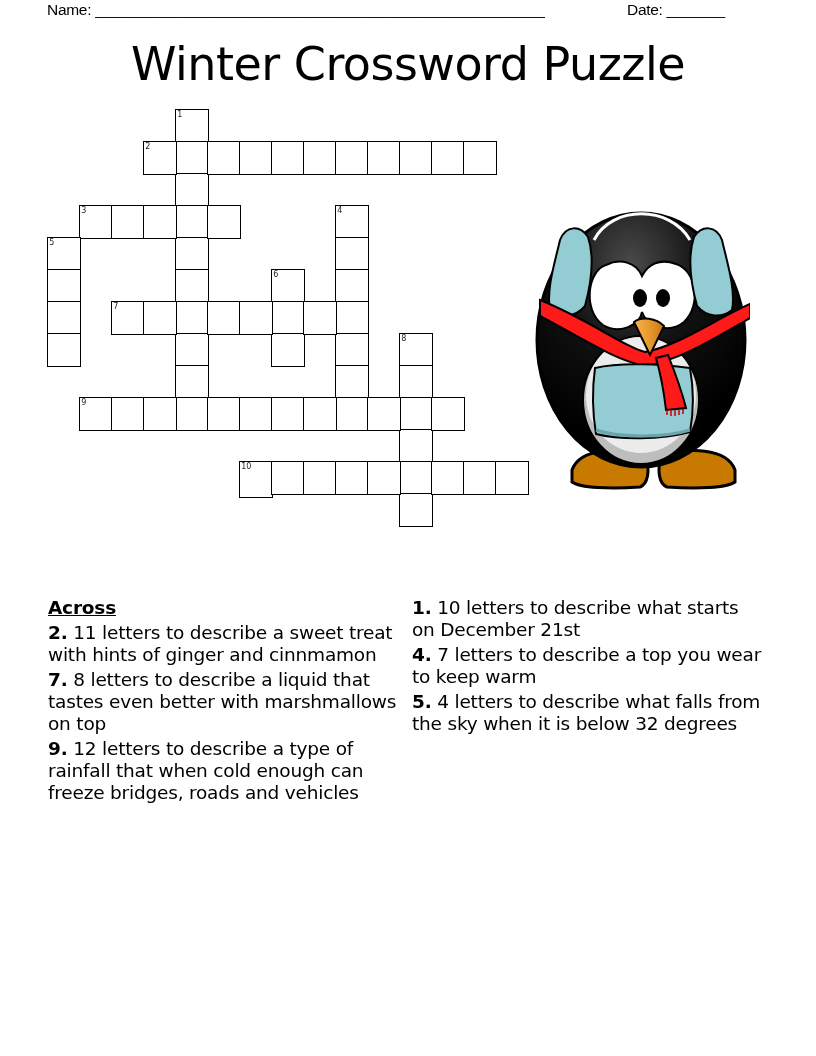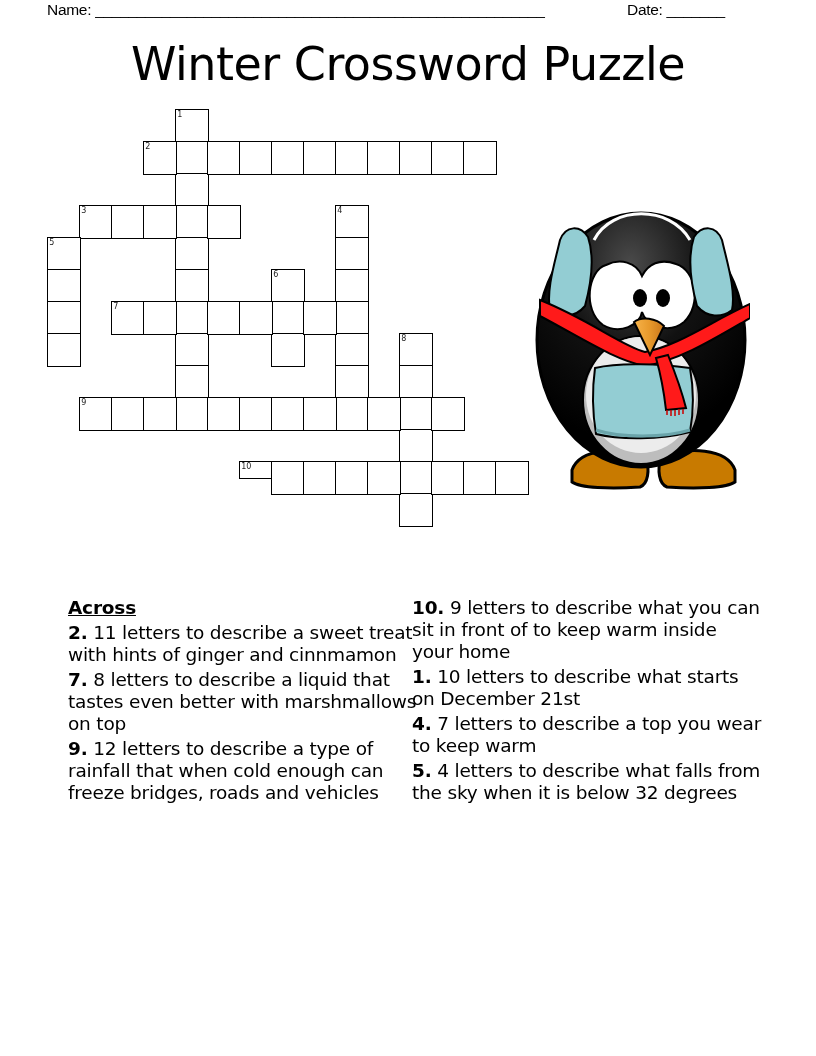--- a/index.html
+++ b/index.html
@@ -99,21 +99,21 @@
       <span class="num">9</span>
     </div>
     <div class="cell" style="left: 112px; top: 398px; width: 33.5px; height: 33.5px;"></div>
     <div class="cell" style="left: 144px; top: 398px; width: 33.5px; height: 33.5px;"></div>
     <div class="cell" style="left: 208px; top: 398px; width: 33.5px; height: 33.5px;"></div>
     <div class="cell" style="left: 240px; top: 398px; width: 33.5px; height: 33.5px;"></div>
     <div class="cell" style="left: 272px; top: 398px; width: 33.5px; height: 33.5px;"></div>
     <div class="cell" style="left: 304px; top: 398px; width: 33.5px; height: 33.5px;"></div>
     <div class="cell" style="left: 368px; top: 398px; width: 33.5px; height: 33.5px;"></div>
     <div class="cell" style="left: 432px; top: 398px; width: 33.5px; height: 33.5px;"></div>
-    <div class="cell" style="left: 240px; top: 462px; width: 33.5px; height: 18px;">
+    <div class="cell" style="left: 240px; top: 462px; width: 33.5px; height: 37px;">
       <span class="num">10</span>
     </div>
     <div class="cell" style="left: 272px; top: 462px; width: 33.5px; height: 33.5px;"></div>
     <div class="cell" style="left: 304px; top: 462px; width: 33.5px; height: 33.5px;"></div>
     <div class="cell" style="left: 336px; top: 462px; width: 33.5px; height: 33.5px;"></div>
     <div class="cell" style="left: 368px; top: 462px; width: 33.5px; height: 33.5px;"></div>
     <div class="cell" style="left: 432px; top: 462px; width: 33.5px; height: 33.5px;"></div>
     <div class="cell" style="left: 464px; top: 462px; width: 33.5px; height: 33.5px;"></div>
     <div class="cell" style="left: 496px; top: 462px; width: 33.5px; height: 33.5px;"></div>
   </div>
@@ -155,25 +155,24 @@
 
   <path d="M595 368 C 620 362, 660 364, 690 368 C 694 390, 694 410, 690 432 C 660 440, 620 440, 596 434 C 592 410, 592 390, 595 368 Z" fill="#93cdd3" stroke="#000" stroke-width="2"></path>
   <path d="M596 430 C 620 438, 665 438, 690 430" fill="none" stroke="#6aa4aa" stroke-width="3"></path>
 
   <path d="M668 355 C 676 375, 682 392, 686 408 L 666 410 C 664 392, 660 372, 656 358 Z" fill="#ff1a1a" stroke="#000" stroke-width="2"></path>
   <path d="M667 410 l0 5 M671 410 l0 6 M675 410 l0 6 M679 409 l0 6 M683 409 l0 5" stroke="#cc0000" stroke-width="1.5"></path>
 
   <path d="M634 322 C 642 316, 656 318, 664 326 L 650 355 Z" fill="url(#beakGrad)" stroke="#000" stroke-width="2"></path>
 </svg>
 
-<div class="clues" style="left:48px; width:350px;margin-left:20px;">
+<div class="clues" style="left:48px; width:350px;">
   <span class="head">Across</span>
   <span class="clue"><b>2.</b> <span>11 letters to describe a sweet treat with hints of ginger and cinnmamon</span></span>
   <span class="clue"><b>7.</b> <span>8 letters to describe a liquid that tastes even better with marshmallows on top</span></span>
   <span class="clue"><b>9.</b> <span>12 letters to describe a type of rainfall that when cold enough can freeze bridges, roads and vehicles</span></span>
 </div>
 
 <div class="clues" style="left:412px; width:350px;">
-  <span class="clue"><b>10.</b> <span>9 letters to describe what you can sit in front of to keep warm inside your home</span></span>
   <span class="clue"><b>1.</b> <span>10 letters to describe what starts on December 21st</span></span>
   <span class="clue"><b>4.</b> <span>7 letters to describe a top you wear to keep warm</span></span>
   <span class="clue"><b>5.</b> <span>4 letters to describe what falls from the sky when it is below 32 degrees</span></span>
 </div>
 
 </body></html>

